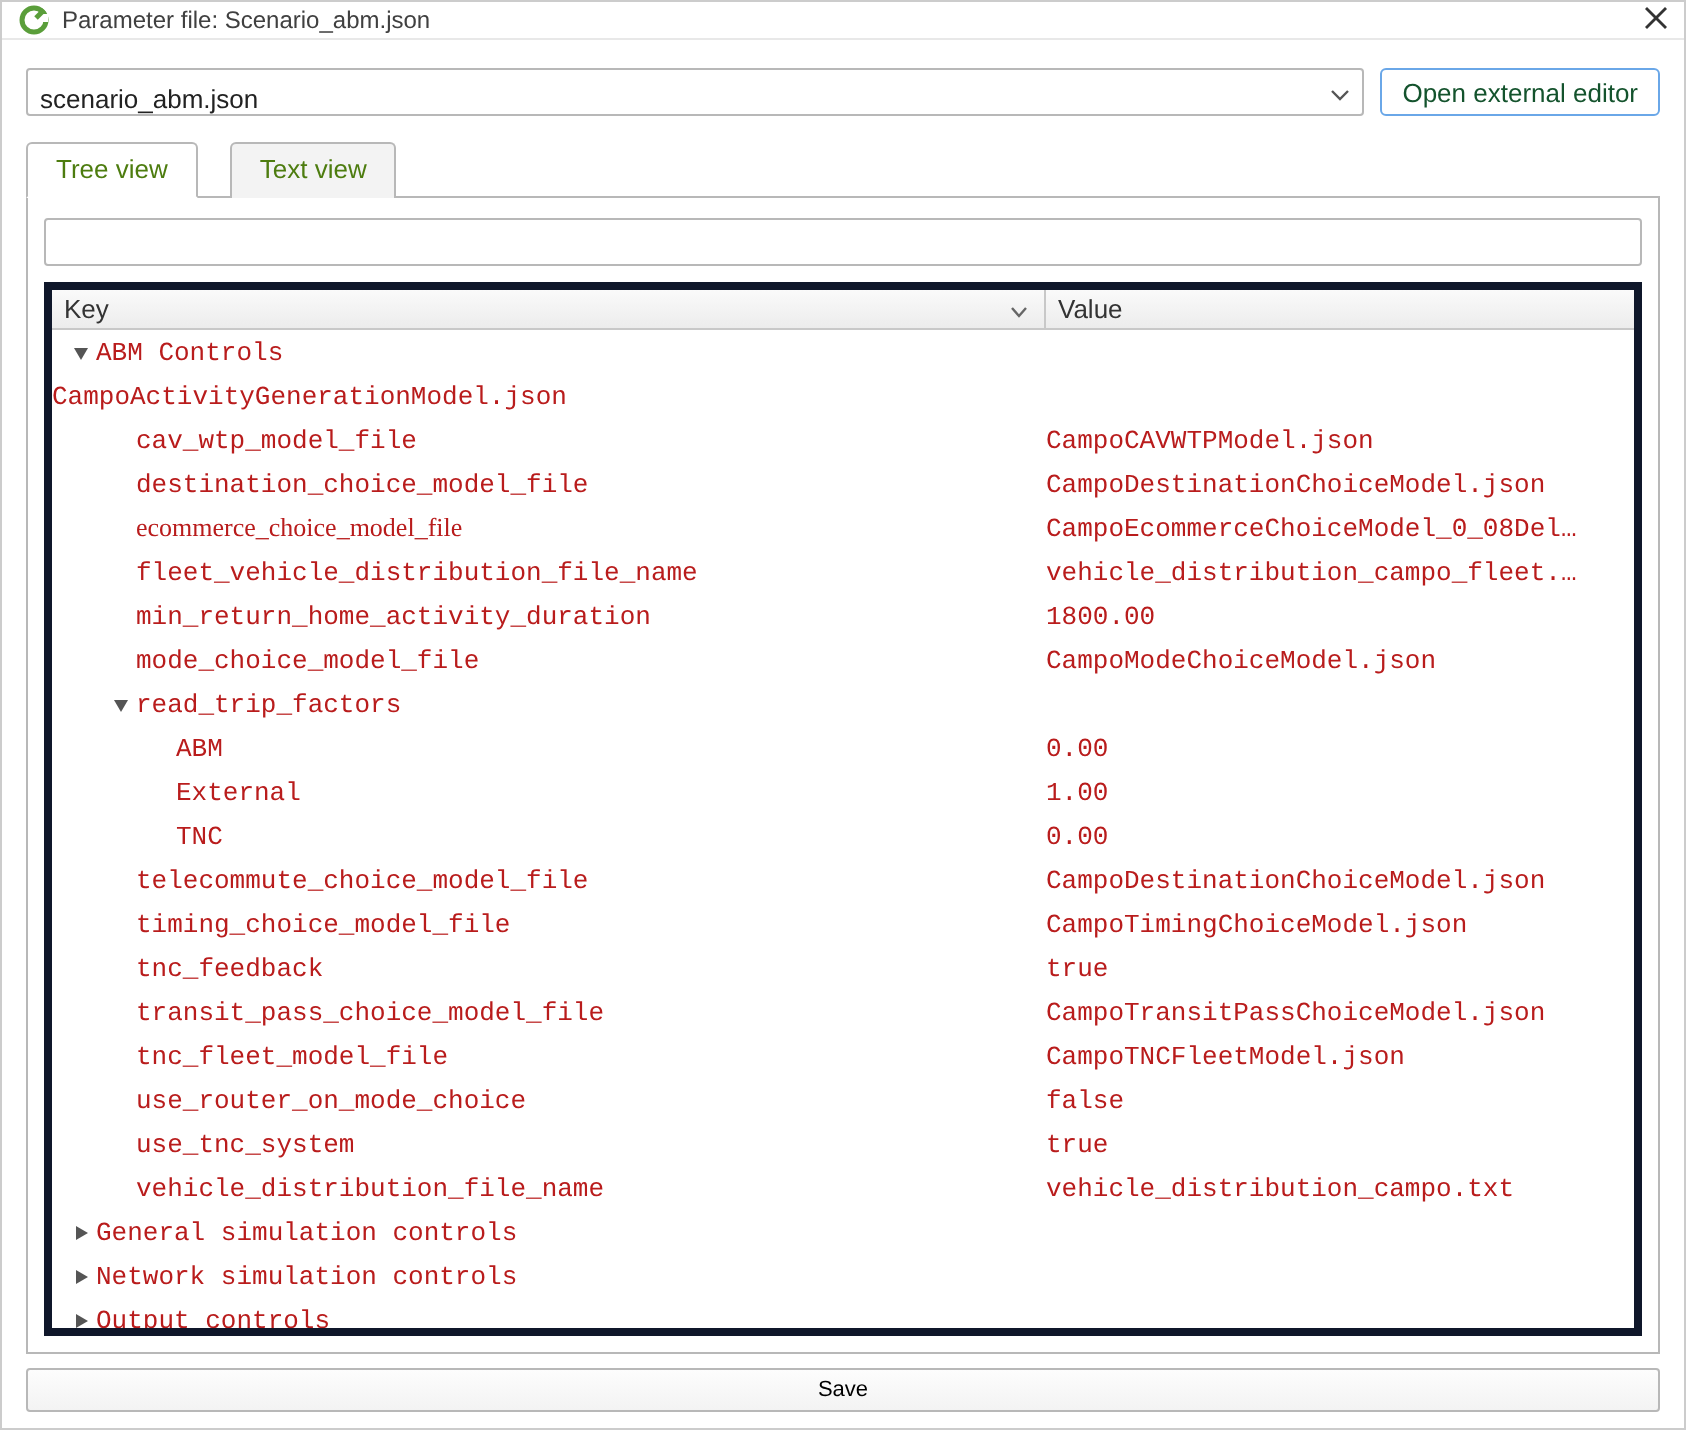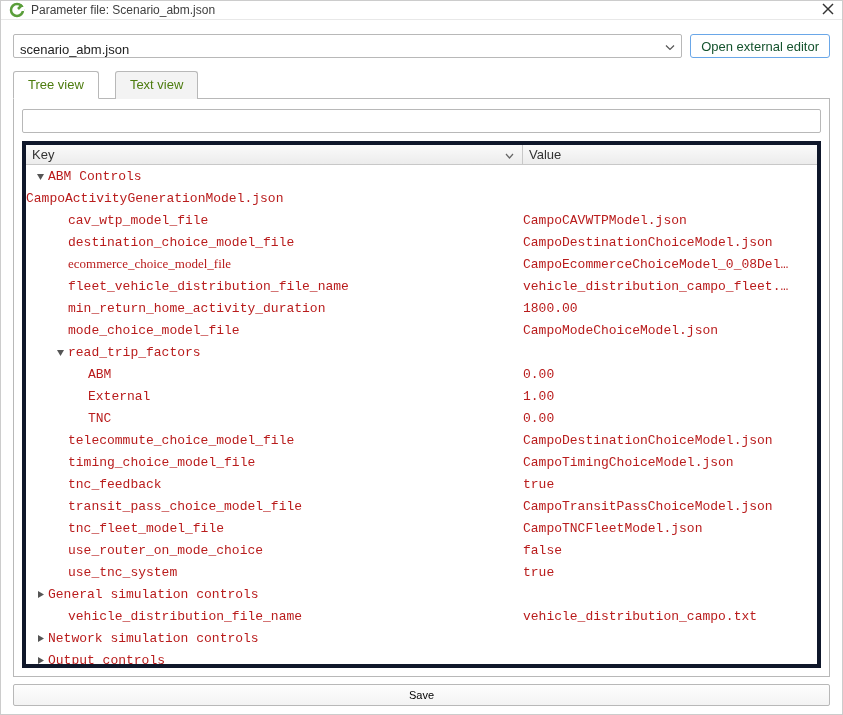--- a/index.html
+++ b/index.html
@@ -368,38 +368,38 @@
               <div class="cell-val">false</div>
             </div>
             <div class="row">
               <div class="cell-key" style="padding-left: 28px;">
                 <span class="expander"></span>
                 <span>use_tnc_system</span>
               </div>
               <div class="cell-val">true</div>
             </div>
             <div class="row">
+              <div class="cell-key" style="padding-left: 28px;">
+                <span class="expander"></span>
+                <span>vehicle_distribution_file_name</span>
+              </div>
+              <div class="cell-val">vehicle_distribution_campo.txt</div>
+            </div>
+            <div class="row">
               <div class="cell-key" style="padding-left: 8px;">
                 <span class="expander">
                   <svg width="9" height="9" viewBox="0 0 9 9">
                     <polygon points="2,1 8,4.5 2,8" fill="#555"></polygon>
                   </svg>
                 </span>
                 <span>General simulation controls</span>
               </div>
               <div class="cell-val"></div>
             </div>
             <div class="row">
-              <div class="cell-key" style="padding-left: 28px;">
-                <span class="expander"></span>
-                <span>vehicle_distribution_file_name</span>
-              </div>
-              <div class="cell-val">vehicle_distribution_campo.txt</div>
-            </div>
-            <div class="row">
               <div class="cell-key" style="padding-left: 8px;">
                 <span class="expander">
                   <svg width="9" height="9" viewBox="0 0 9 9">
                     <polygon points="2,1 8,4.5 2,8" fill="#555"></polygon>
                   </svg>
                 </span>
                 <span>Network simulation controls</span>
               </div>
               <div class="cell-val"></div>
             </div>

